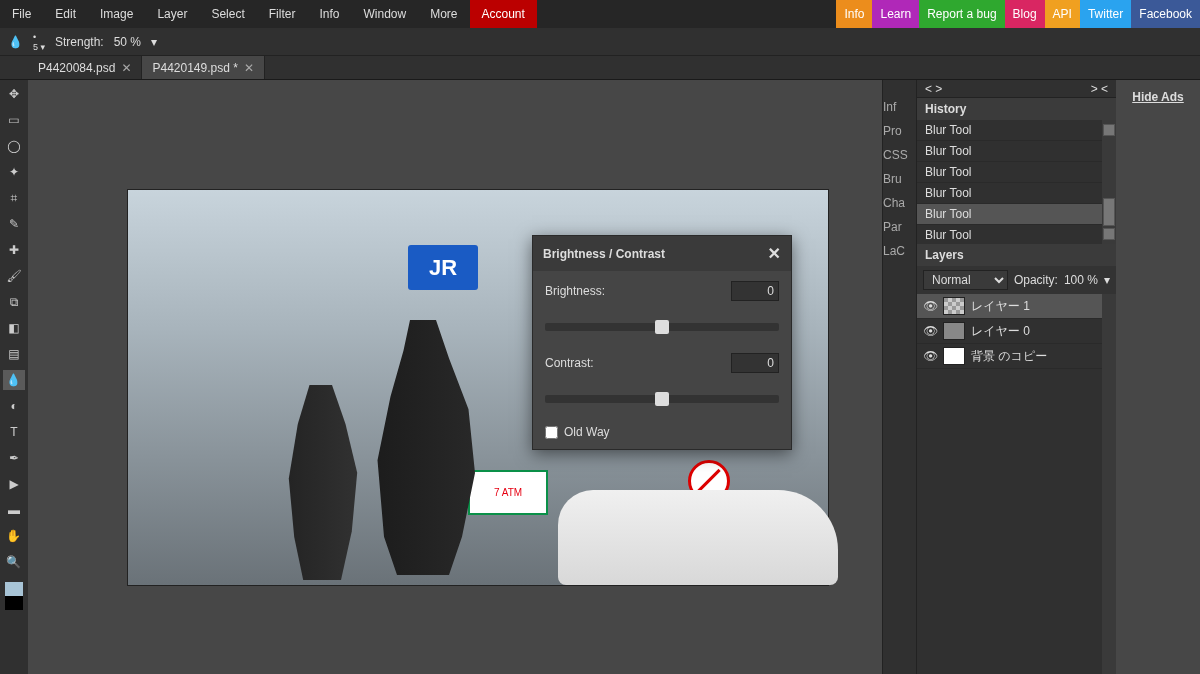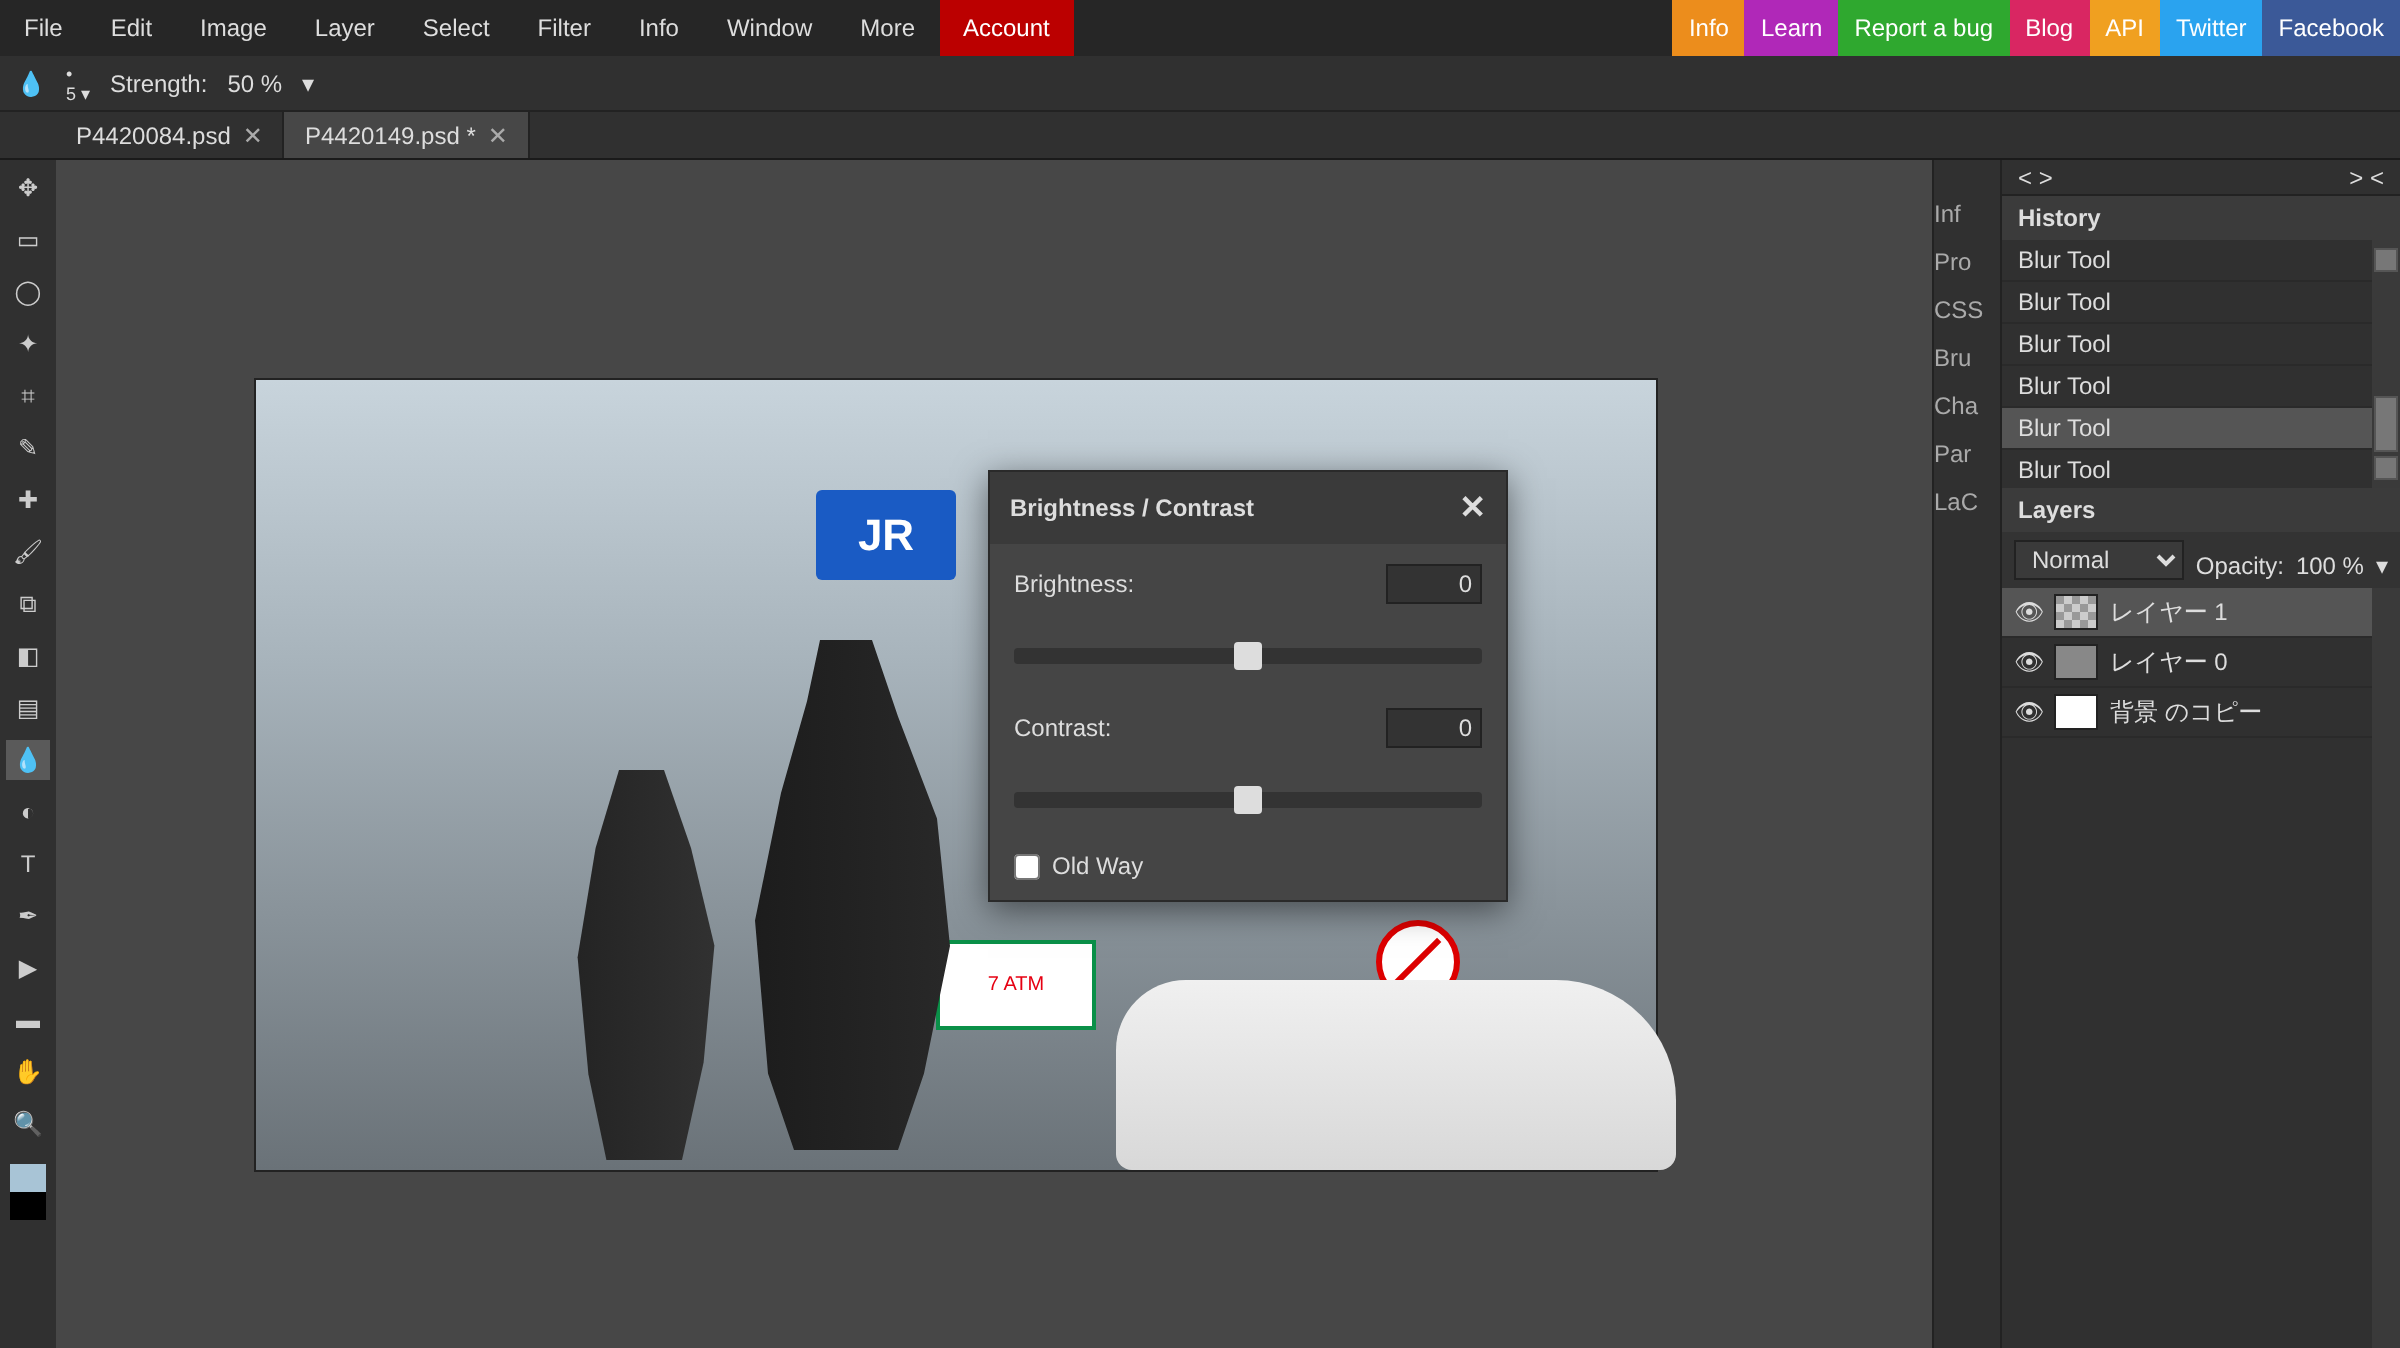--- a/index.html
+++ b/index.html
@@ -21,37 +21,37 @@
 .canvas-area{flex:1;position:relative;background:#474747}
 .canvas{position:absolute;left:100px;top:110px;width:700px;height:395px;background:linear-gradient(180deg,#c8d4dc 0%,#a8b4bc 35%,#6a7278 100%);box-shadow:0 0 0 1px #222}
 .jr{position:absolute;left:280px;top:55px;width:70px;height:45px;background:#1a5bc4;display:flex;align-items:center;justify-content:center;color:#fff;font-weight:bold;font-size:22px;border-radius:3px}
 .arrow-sign{position:absolute;left:530px;top:190px;width:45px;height:30px;background:#2a6bd4;display:flex;align-items:center;justify-content:center;color:#fff;font-size:18px}
 .seven{position:absolute;left:340px;top:280px;width:80px;height:45px;background:#fff;border:2px solid #0a9048;display:flex;align-items:center;justify-content:center;font-size:10px;color:#e60012}
 .fig1{position:absolute;left:230px;top:130px;width:130px;height:255px;background:linear-gradient(90deg,#1a1a1a,#2a2a2a);clip-path:polygon(40% 0,60% 0,70% 15%,85% 35%,90% 60%,80% 85%,70% 100%,30% 100%,20% 85%,15% 55%,25% 30%,35% 12%)}
 .fig2{position:absolute;left:150px;top:195px;width:90px;height:195px;background:linear-gradient(90deg,#222,#333);clip-path:polygon(35% 0,60% 0,75% 20%,88% 45%,82% 75%,70% 100%,28% 100%,18% 78%,12% 48%,22% 20%)}
 .car{position:absolute;left:430px;top:300px;width:280px;height:95px;background:linear-gradient(180deg,#f0f0f0,#d8d8d8);border-radius:35px 60px 8px 8px}
 .nosign{position:absolute;left:560px;top:270px;width:42px;height:42px;border:3px solid #d00;border-radius:50%;background:#fff}
 .nosign::after{content:"";position:absolute;left:3px;top:16px;width:30px;height:3px;background:#d00;transform:rotate(-45deg)}
-.dialog{position:absolute;left:466px;top:155px;width:260px;background:#454545;border:1px solid #2a2a2a;box-shadow:0 4px 16px rgba(0,0,0,.5);z-index:10}
+.dialog{position:absolute;left:504px;top:155px;width:260px;background:#454545;border:1px solid #2a2a2a;box-shadow:0 4px 16px rgba(0,0,0,.5);z-index:10}
 .dlg-title{background:#3a3a3a;padding:8px 10px;display:flex;justify-content:space-between;align-items:center;font-weight:bold;font-size:14px}
 .dlg-body{padding:10px 12px;display:flex;flex-direction:column;gap:22px}
 .dlg-row{display:flex;justify-content:space-between;align-items:center}
 .dlg-row input[type=text]{width:48px;background:#333;border:1px solid #222;color:#ddd;text-align:right;padding:2px 4px}
 .slider{height:8px;background:#333;position:relative;border-radius:2px}
 .slider .knob{position:absolute;top:-3px;width:14px;height:14px;background:#ddd;border-radius:2px;left:calc(50% - 7px)}
 .dlg-ok{background:#3a3a3a;border:1px solid #2a2a2a;padding:4px;text-align:center;margin:4px 10px 10px;cursor:pointer}
 .mid-panel{width:34px;background:#303030;display:flex;flex-direction:column;padding-top:20px;gap:10px;font-size:10px;border-left:1px solid #222}
 .mid-panel div{cursor:pointer;color:#aaa}
 .right{width:200px;background:#303030;display:flex;flex-direction:column;border-left:1px solid #222}
 .panel-hdr{background:#3b3b3b;padding:4px 8px;font-weight:bold}
 .hist{flex:0 0 auto}
 .hist-list{max-height:124px;overflow:hidden;position:relative}
 .hist-item{padding:3px 8px;border-bottom:1px solid #2a2a2a;cursor:pointer}
 .hist-item.sel{background:#555}
-.layers-opts{display:flex;align-items:flex-end;padding:4px 6px;gap:6px;background:#333}
+.layers-opts{display:flex;align-items:center;padding:4px 6px;gap:6px;background:#333}
 .layers-opts select{background:#3a3a3a;border:1px solid #222;color:#ddd;padding:1px 4px;flex:1}
 .layer{display:flex;align-items:center;gap:6px;padding:3px 6px;border-bottom:1px solid #2a2a2a;cursor:pointer}
 .layer.sel{background:#555}
 .eye{width:14px;text-align:center}
 .thumb{width:22px;height:18px;background:#888;border:1px solid #222}
 .thumb.chk{background:repeating-conic-gradient(#ccc 0 25%,#999 0 50%) 0 0/8px 8px}
 .thumb.wht{background:#fff}
 .ads{width:84px;background:#474747;padding:10px 4px;text-align:center}
 .ads a{text-decoration:underline;color:#ddd;font-weight:bold;cursor:pointer}
 .scroll-v{position:absolute;right:0;top:0;width:14px;height:100%;background:#3a3a3a}
@@ -226,13 +226,16 @@
           <div class="layer">
             <span class="eye">👁</span>
             <div class="thumb wht"></div>
             <span>背景 のコピー</span>
           </div>
           <div class="scroll-v" style="height:400px"></div>
       </div>
     </div>
   </div>
 
+  <div class="ads">
+    <a>Hide Ads</a>
+  </div>
 </div>
 
 </body></html>

